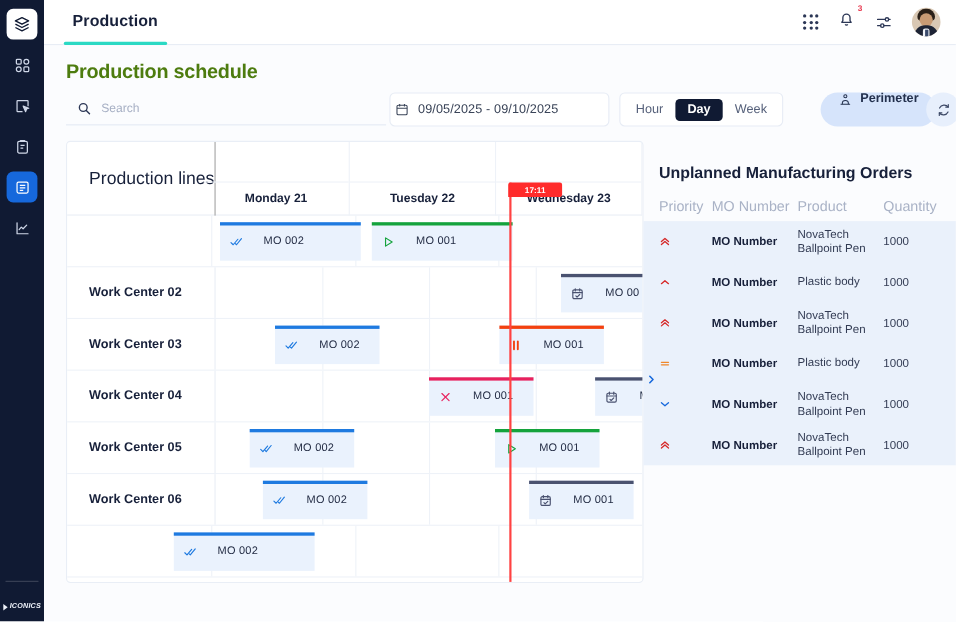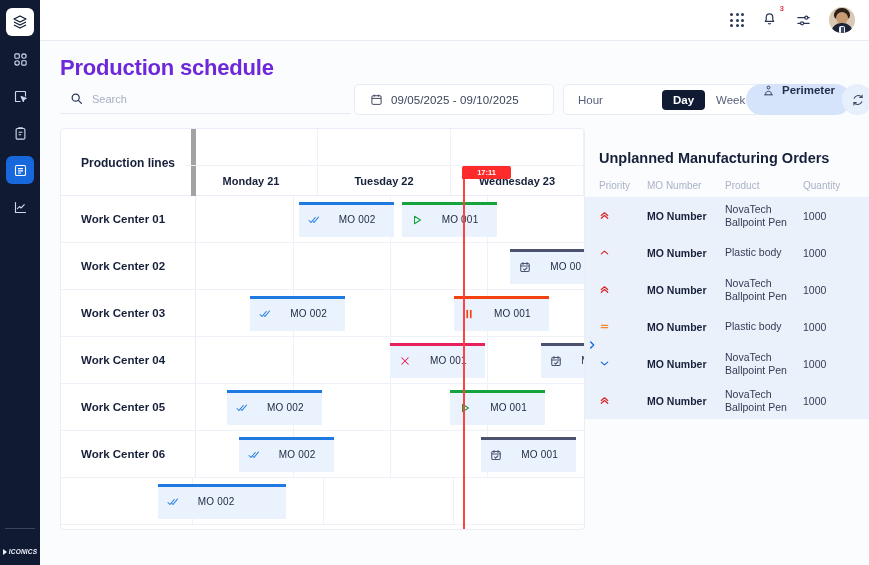--- a/index.html
+++ b/index.html
@@ -73,53 +73,53 @@
   }
   #avatar .hair { position: absolute; left: 5px; top: 1px; width: 16px; height: 11px; background: #2a2018; border-radius: 8px 8px 4px 4px; }
   #avatar .face { position: absolute; left: 7px; top: 5px; width: 12px; height: 12px; background: #c89b74; border-radius: 50%; }
   #avatar .body { position: absolute; left: 2px; bottom: -2px; width: 22px; height: 12px; background: #1d2435; border-radius: 10px 10px 0 0; }
   #avatar .shirt { position: absolute; left: 10px; bottom: -2px; width: 6px; height: 9px; background: #f2f4f8; border-radius: 2px; }
   #avatar .tie { position: absolute; left: 11.5px; bottom: -2px; width: 3px; height: 8px; background: #3a4a6b; }
 
   
   #page-title {
     position: absolute; left: 60px; top: 55px;
-    font-size: 22px; font-weight: bold; color: #6d28d9; letter-spacing: -.2px;
+    font-size: 18px; font-weight: bold; color: #4d7c0f; letter-spacing: -.2px;
   }
 
   #toolbar { position: absolute; left: 60px; top: 84px; width: 795px; height: 32px; }
 
   #search-box {
     position: absolute; left: 0; top: 0; width: 291px; height: 30px;
     border-bottom: 1px solid #e4eaf4;
     display: flex; align-items: center; gap: 9px; padding-left: 10px;
   }
   #search-input {
     border: 0; outline: 0; background: transparent;
     font-family: "Liberation Sans", sans-serif; font-size: 11px; color: #9aa4bb;
     width: 220px;
   }
   #search-input::placeholder { color: #a6afc4; }
 
   #daterange {
     position: absolute; left: 294px; top: 0; width: 200px; height: 31px;
     background: #ffffff; border: 1px solid #e7ecf5; border-radius: 5px;
-    display: flex; align-items: center; gap: 8px; padding: 0 15px;
+    display: flex; align-items: center; gap: 8px; padding: 0 4px;
   }
   #daterange .txt { font-size: 11.5px; color: #3a4458; letter-spacing: .1px; }
 
   #seg {
     position: absolute; left: 503px; top: 0; height: 31px;
     background: #ffffff; border: 1px solid #e7ecf5; border-radius: 5px;
     display: flex; align-items: center; padding: 3px;
   }
   .seg-item {
     font-size: 11.5px; color: #55607a; padding: 4px 11px; border-radius: 4px; font-weight: normal;
   }
-  .seg-item.active { background: #101a33; color: #ffffff; font-weight: bold; margin-left: 48px; }
+  .seg-item.active { background: #101a33; color: #ffffff; font-weight: bold; }
 
   #perimeter {
     position: absolute; left: 686px; top: 0; height: 31px;
     background: #d6e4fb; border-radius: 16px;
     display: flex; gap: 7px; padding: 0 16px;
   }
   #perimeter .txt { font-size: 11.5px; color: #23304d; font-weight: bold; }
 
   .round-btn {
     position: absolute; top: 0; width: 31px; height: 31px; border-radius: 50%;
@@ -130,22 +130,22 @@
   
   #gantt {
     position: absolute; left: 60px; top: 128px; width: 525px; height: 402px;
     background: #ffffff; border: 1px solid #e9eef6; border-radius: 4px;
     overflow: hidden;
   }
   #gantt-head { position: relative; height: 67px; border-bottom: 1px solid #e9eef6; }
   #gantt-head .lines-label {
     position: absolute; left: 0; top: 0; width: 135px; height: 67px;
     display: flex; align-items: center; padding-left: 20px;
-    font-size: 12px; font-weight: bold; color: #17203a;
-    border-right: 5px solid #a3a3a3;
+    font-size: 16px; font-weight: normal; color: #17203a;
+    border-right: 1px solid #a3a3a3;
   }
   #day-cols { position: absolute; left: 124px; top: 0; right: 0; height: 67px; display: flex; }
   .day-col {
     flex: 1; position: relative; border-right: 1px solid #eef2f8;
     display: flex; align-items: flex-end; justify-content: center; padding-bottom: 9px;
   }
   .day-col .sub { position: absolute; left: 0; right: 0; top: 0; height: 37px; border-bottom: 1px solid #eef2f8; }
   .day-col span { font-size: 11px; font-weight: bold; color: #17203a; position: relative; }
 
   .row {
@@ -174,21 +174,21 @@
     padding: 2px 15px; border-radius: 2px 2px 2px 0; z-index: 7;
   }
 
   
   #panel { position: absolute; left: 585px; top: 128px; width: 284px; }
   #panel-title {
     margin: 22px 0 0 14px; font-size: 14.5px; font-weight: bold; color: #17203a;
   }
   #panel-table { margin-top: 14px; }
   #panel-head { display: flex; padding: 0 0 6px 14px; }
-  #panel-head div { font-size: 10px; color: #a9b2c6; }
+  #panel-head div { font-size: 13px; color: #a9b2c6; }
   #panel-body { background: #eaf1fb; }
   .prow {
     display: flex; align-items: center; min-height: 37px; padding-left: 14px;
   }
   .c-prio { width: 48px; flex: none; display: flex; align-items: center; }
   .c-mo { width: 78px; flex: none; font-size: 10.5px; font-weight: bold; color: #17203a; }
   .c-prod { width: 78px; flex: none; font-size: 10.5px; color: #333c54; line-height: 1.22; }
   .c-qty { width: 46px; flex: none; font-size: 10.5px; color: #333c54; }
 
   #collapse-handle {
@@ -243,20 +243,24 @@
       </svg>
     </div>
     <div id="rail-sep"></div>
     <div id="rail-brand">
       <span class="tri"></span>
       <span>ICONICS</span>
     </div>
   </div>
 
   <div id="topbar">
+    <div id="tab">
+      <span>Production</span>
+      <div class="underline"></div>
+    </div>
     <div id="top-icons">
       <div class="dots-grid">
         <i></i>
           <i></i>
           <i></i>
           <i></i>
           <i></i>
           <i></i>
           <i></i>
           <i></i>
@@ -343,21 +347,20 @@
             <span>Tuesday 22</span>
           </div>
           <div class="day-col">
             <div class="sub"></div>
             <span>Wednesday 23</span>
           </div>
         </div>
     </div>
     <div id="gantt-rows">
         <div class="row">
-          <div class="rowlabel">Work Center 01</div>
           <div class="lane">
             <div class="vgrid" style="left: 25%;"></div>
             <div class="vgrid" style="left: 50%;"></div>
             <div class="vgrid" style="left: 75%;"></div>
             <div class="bar" style="left: 26.5%; width: 24.5%;">
               <div class="cap" style="background: rgb(30, 122, 224);"></div>
               <svg width="12" height="12" viewBox="0 0 24 24" fill="none" stroke="#1e7ae0" stroke-width="2.1" stroke-linecap="round" stroke-linejoin="round">
                 <path d="M2 13l4 4 8.5-10"></path>
                 <path d="M10 15l2 2 9-11"></path>
               </svg>

